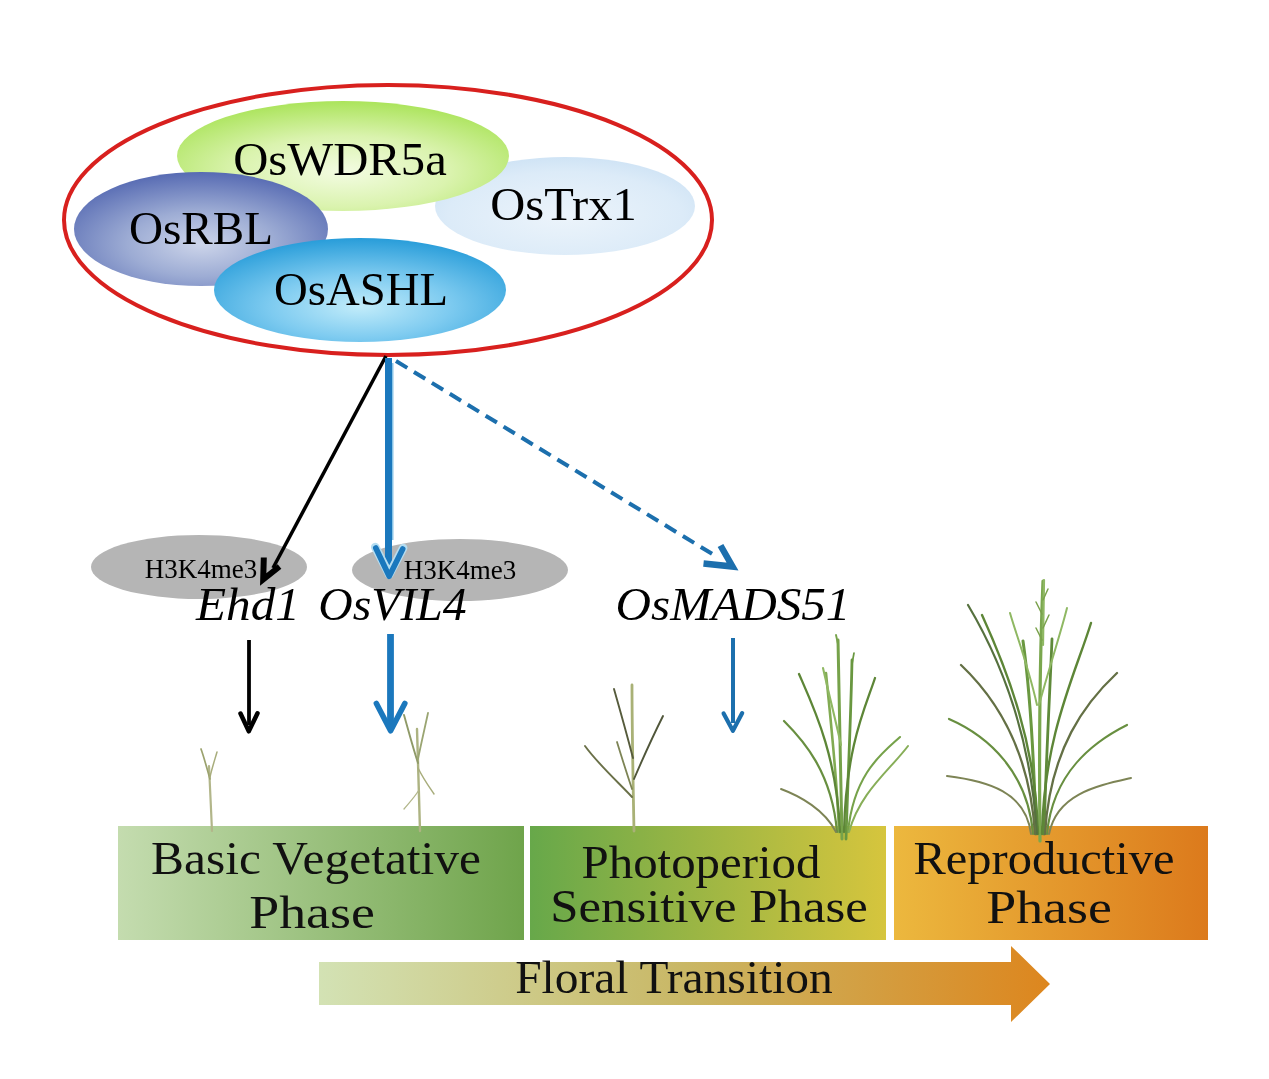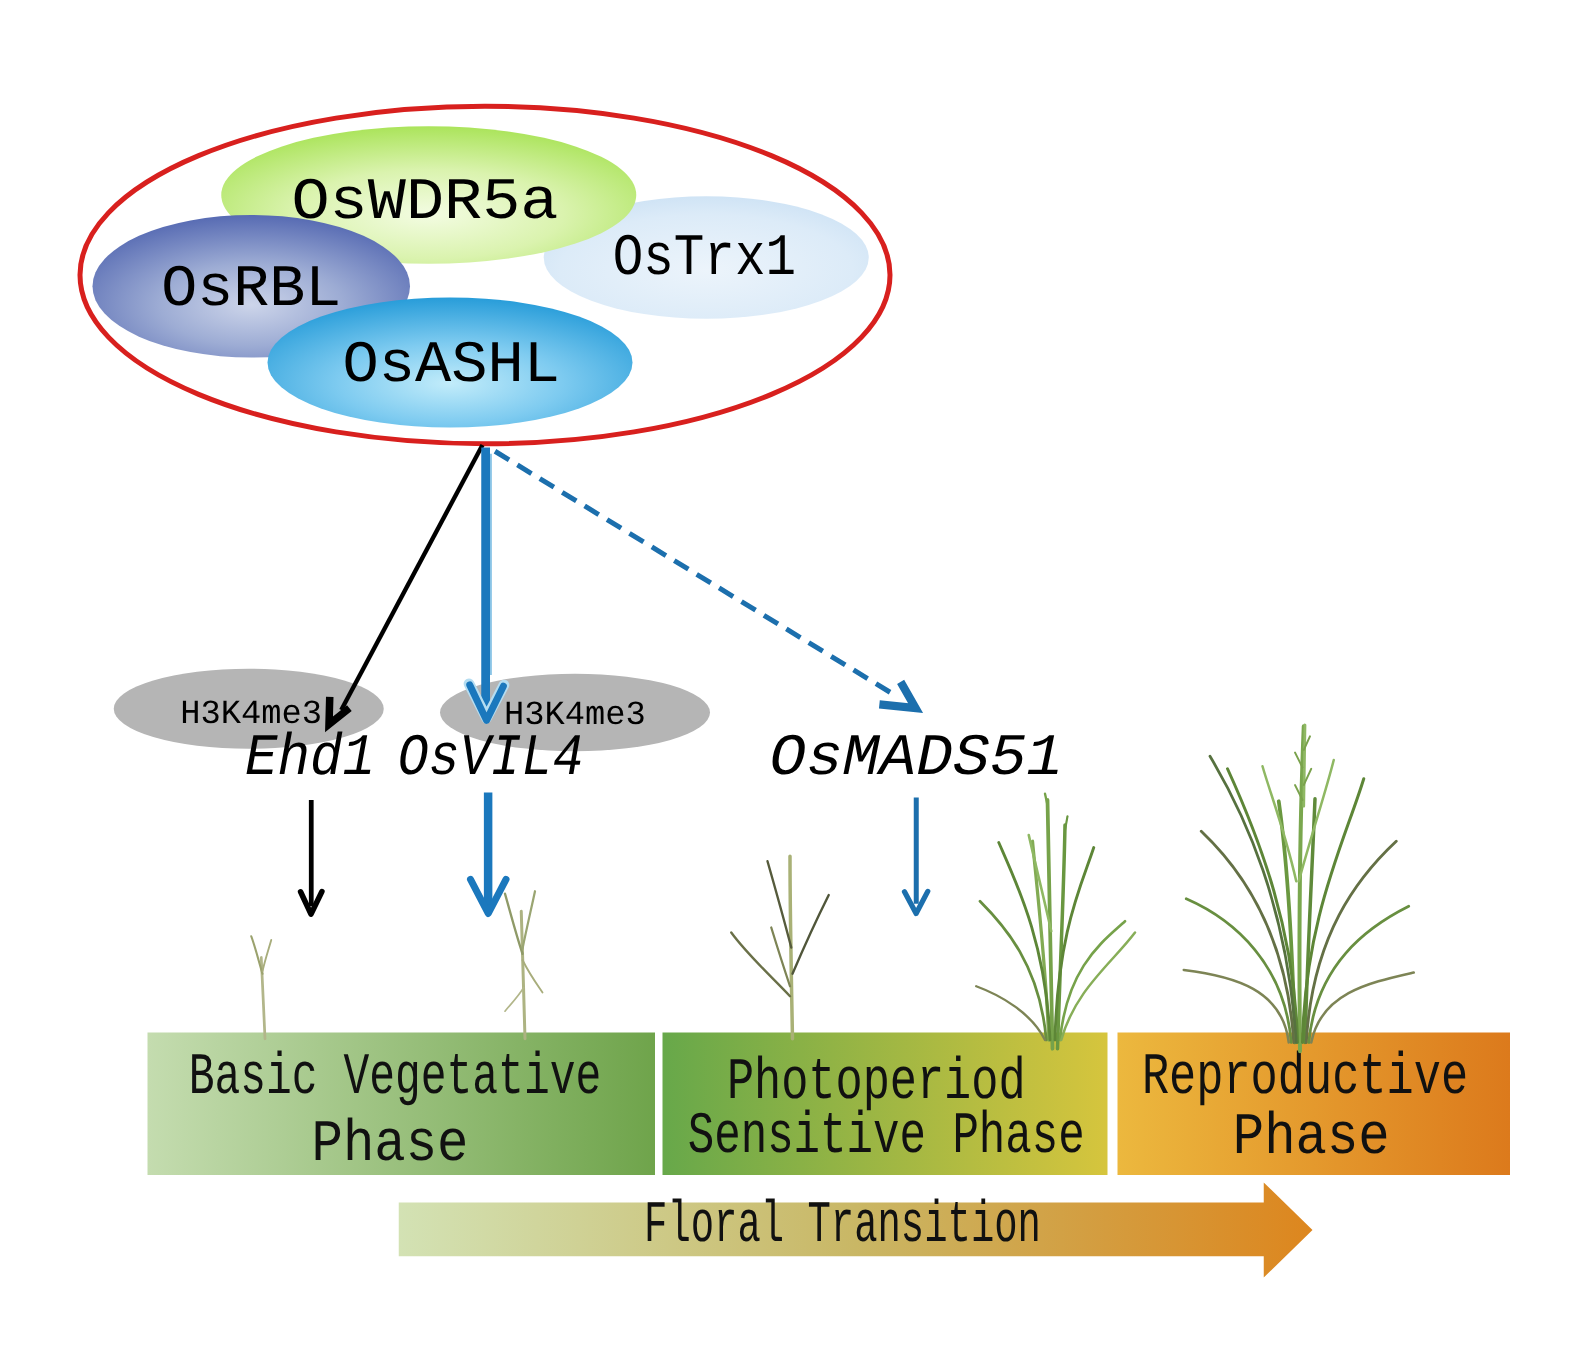--- a/index.html
+++ b/index.html
@@ -1,17 +1,17 @@
 <!DOCTYPE html>
 <html><head>
 <meta charset="utf-8">
 <style>
   html,body{margin:0;padding:0;background:#ffffff;}
   #wrap{position:relative;width:1269px;height:1079px;background:#ffffff;overflow:hidden;
-        font-family:Liberation Mono, monospace;}
+        font-family:Liberation Serif, serif;}
 </style>
 </head>
 <body>
 <div id="wrap">
 <svg width="1269" height="1079" viewBox="0 0 1269 1079">
   <defs>
     <radialGradient id="gGreen" cx="0.5" cy="0.64" r="0.72">
       <stop offset="0" stop-color="#f3fce2"></stop>
       <stop offset="0.45" stop-color="#daf3ae"></stop>
       <stop offset="1" stop-color="#9fe046"></stop>

